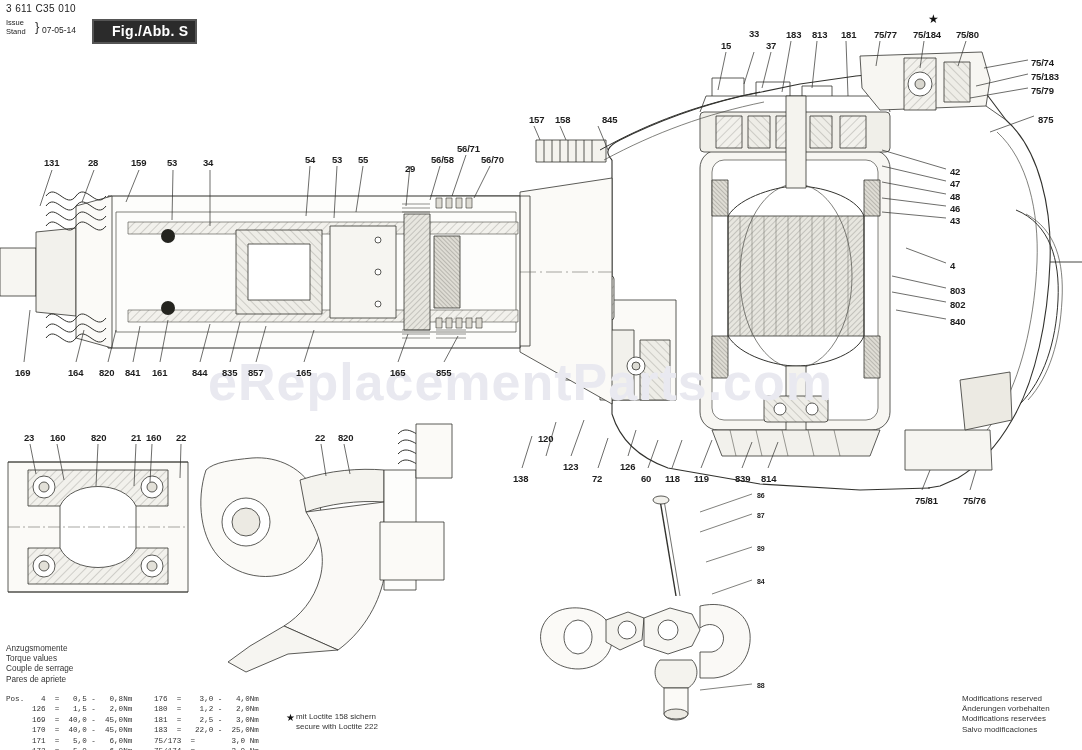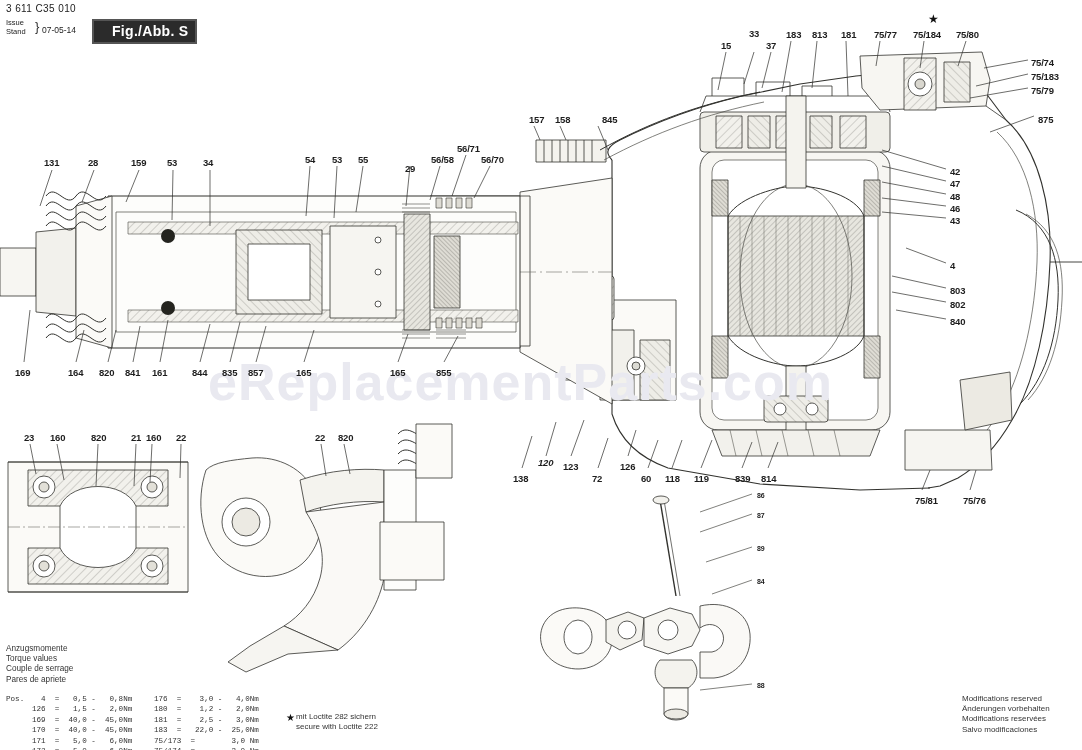--- a/index.html
+++ b/index.html
@@ -384,21 +384,21 @@
   <div class="tq-col tq-b">176  =    3,0 -   4,0Nm
 180  =    1,2 -   2,0Nm
 181  =    2,5 -   3,0Nm
 183  =   22,0 -  25,0Nm
 75/173  =        3,0 Nm
 75/174  =        3,0 Nm</div>
 </div>
 
 <div class="loctite">
   <span class="star">★</span>
-  <span>mit Loctite 282 sichern</span><br>
+  <span>mit Loctite 158 sichern</span><br>
   <span>secure with Loctite 222</span>
 </div>
 
 <div class="modif">
   <span>Modifications reserved</span><br>
   <span>Änderungen vorbehalten</span><br>
   <span>Modifications reservées</span><br>
   <span>Salvo modificaciones</span>
 </div>
 
@@ -445,21 +445,21 @@
     <div class="lbl" style="left: 99px; top: 368px;">820</div>
     <div class="lbl" style="left: 125px; top: 368px;">841</div>
     <div class="lbl" style="left: 152px; top: 368px;">161</div>
     <div class="lbl" style="left: 192px; top: 368px;">844</div>
     <div class="lbl" style="left: 222px; top: 368px;">835</div>
     <div class="lbl" style="left: 248px; top: 368px;">857</div>
     <div class="lbl" style="left: 296px; top: 368px;">165</div>
     <div class="lbl" style="left: 390px; top: 368px;">165</div>
     <div class="lbl" style="left: 436px; top: 368px;">855</div>
     <div class="lbl" style="left: 513px; top: 474px;">138</div>
-    <div class="lbl" style="left: 538px; top: 458px; font-style: italic;">120</div>
+    <div class="lbl" style="left: 538px; top: 434px;">120</div>
     <div class="lbl" style="left: 563px; top: 462px;">123</div>
     <div class="lbl" style="left: 592px; top: 474px;">72</div>
     <div class="lbl" style="left: 620px; top: 462px;">126</div>
     <div class="lbl" style="left: 641px; top: 474px;">60</div>
     <div class="lbl" style="left: 665px; top: 474px;">118</div>
     <div class="lbl" style="left: 694px; top: 474px;">119</div>
     <div class="lbl" style="left: 735px; top: 474px;">839</div>
     <div class="lbl" style="left: 761px; top: 474px;">814</div>
     <div class="lbl" style="left: 915px; top: 496px;">75/81</div>
     <div class="lbl" style="left: 963px; top: 496px;">75/76</div>

